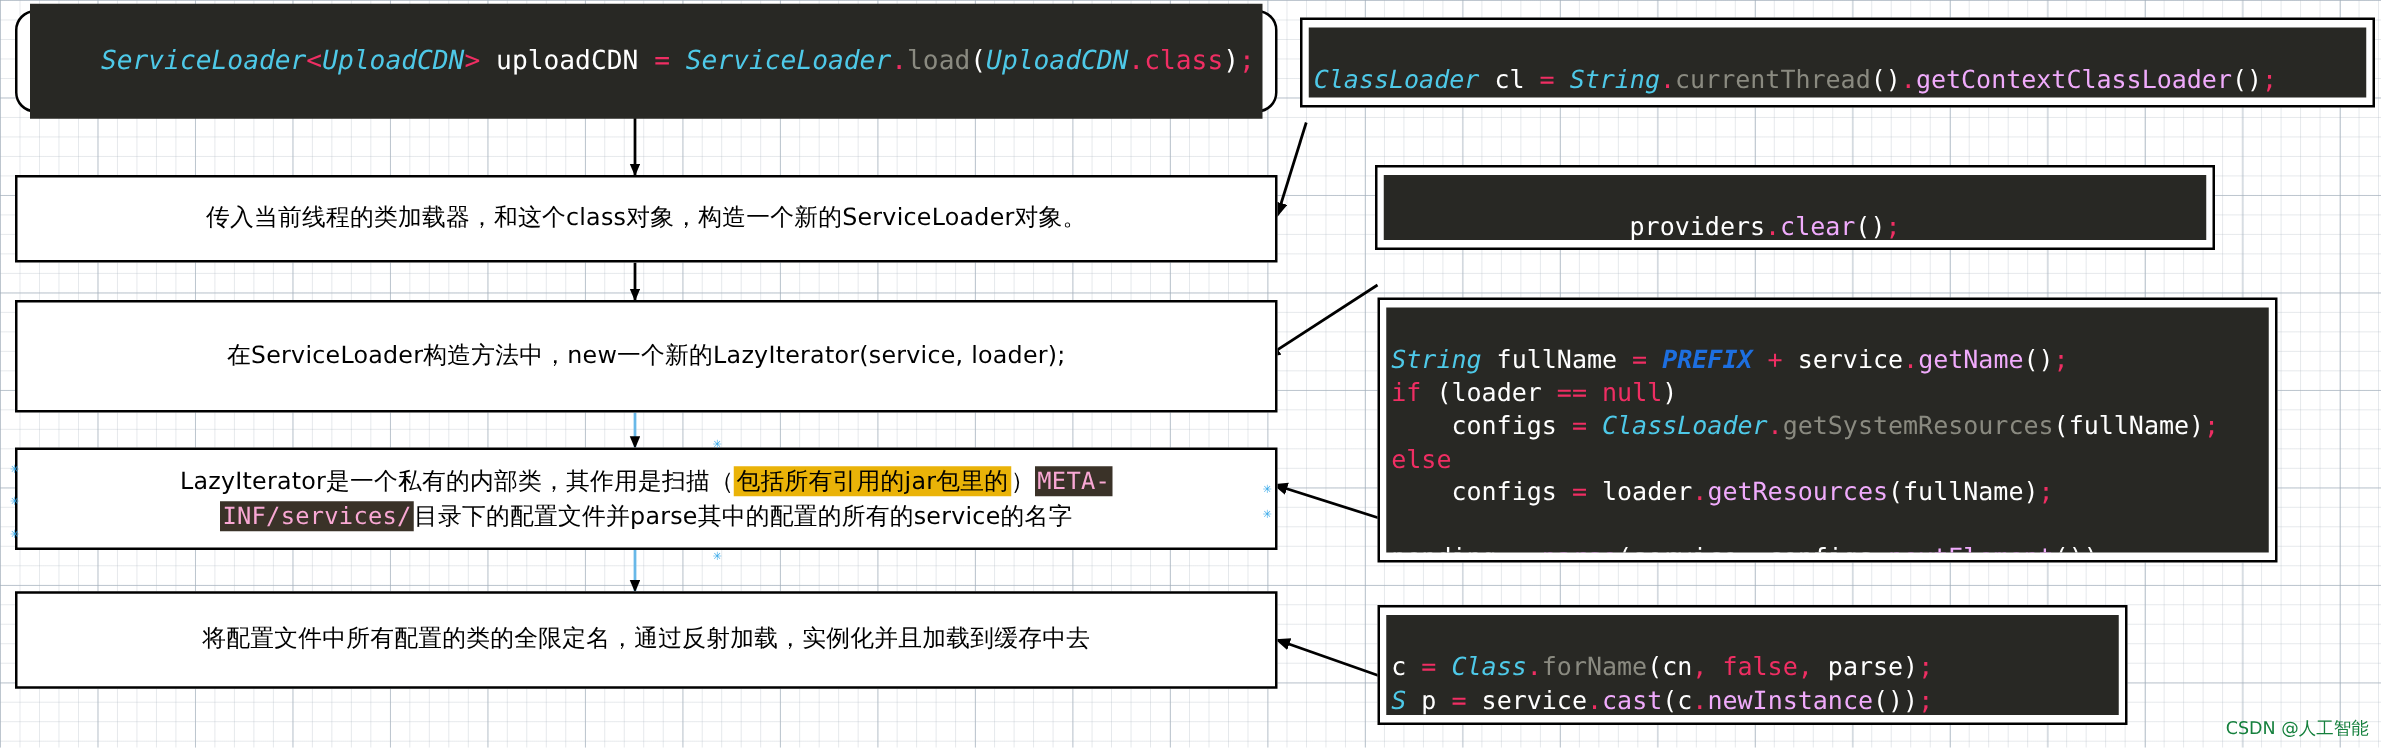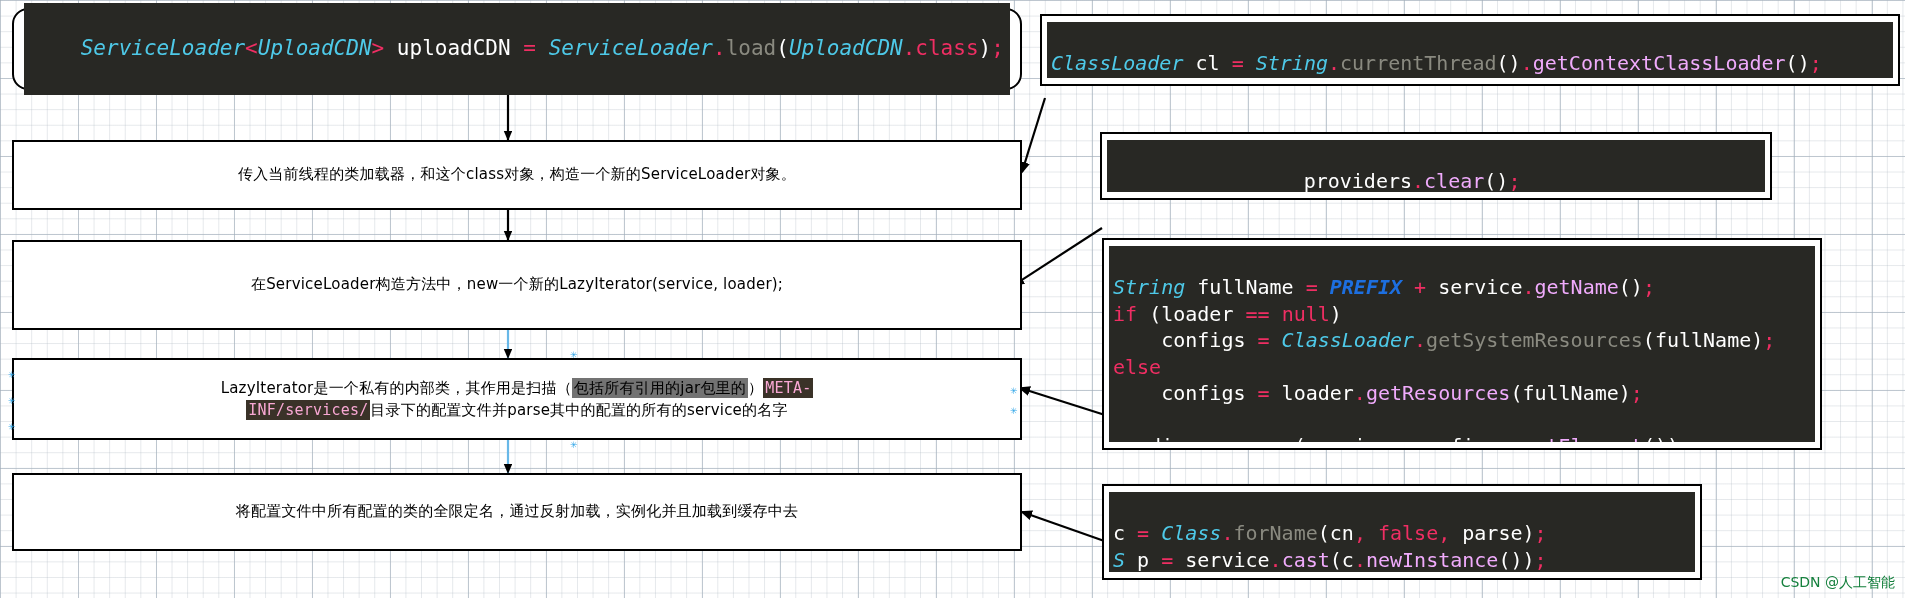--- a/index.html
+++ b/index.html
@@ -31,21 +31,21 @@
     position:absolute;
     background:#ffffff;
     border:2px solid #000000;
     box-sizing:border-box;
     display:flex;align-items:center;justify-content:center;
     text-align:center;
   }
   .box.rounded{border-radius:16px;justify-content:center;}
   .cn{
     font-family:"DejaVu Sans","Liberation Sans",sans-serif;
-    font-size:15px;color:#000;line-height:1.55;
+    font-size:19px;color:#000;line-height:1.55;
     letter-spacing:.2px;
     padding:0 18px;
   }
   .codebox{
     position:absolute;
     background:#ffffff;
     border:2px solid #000;
     box-sizing:border-box;
     padding:6px 5px;
   }
@@ -62,21 +62,21 @@
   }
   .code.inline{display:inline-block;}
   .k{color:#ef2e63;}            
   .t{color:#4ec9e8;font-style:italic;}  
   .tb{color:#1d6fe0;font-style:italic;font-weight:bold;margin-top:48px;} 
   .m{color:#8a8a80;}            
   .g{color:#f0abfc;}            
   .w{color:#ffffff;}
 
   
-  .hl-red{background:#737373;color:#000;padding:1px 2px;}
+  .hl-red{background:#eab308;color:#000;padding:1px 2px;}
   .hl-dark{background:#3a3228;color:#f9a8d4;padding:1px 2px;
            font-family:"DejaVu Sans Mono","Liberation Mono",monospace;}
 
   .watermark{
     position:absolute;right:10px;bottom:6px;
     font-family:"DejaVu Sans","Liberation Sans",sans-serif;
     font-size:14px;color:#15803d;
   }
   .handle{position:absolute;width:7px;height:7px;color:#34a7e8;font-size:9px;
           line-height:7px;text-align:center;}

